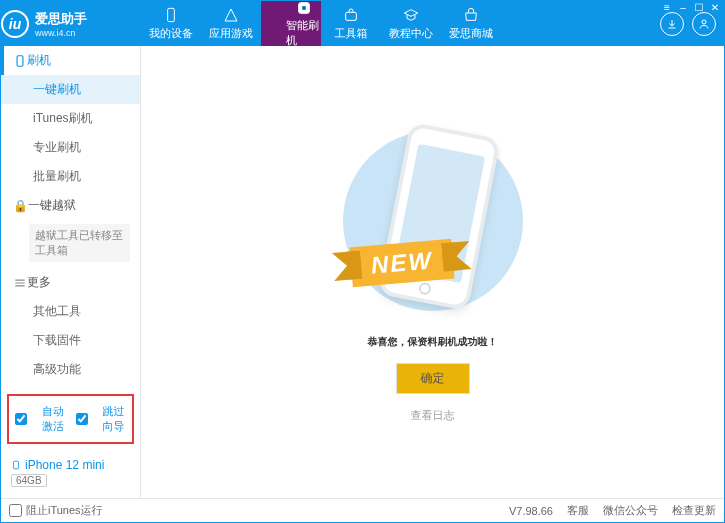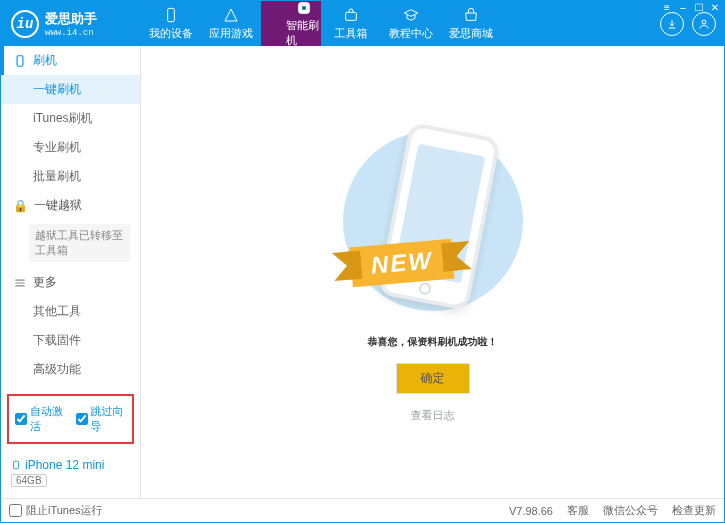--- a/index.html
+++ b/index.html
@@ -1,44 +1,44 @@
 <!DOCTYPE html>
 <html><head>
 <meta charset="utf-8">
 <style>
 * { box-sizing: border-box; margin: 0; padding: 0; }
 body { font-family: "Microsoft YaHei", Arial, sans-serif; font-size: 12px; color: #333; background: #fff; }
 .app { width: 725px; height: 523px; border: 1px solid #0d95e8; display: flex; flex-direction: column; }
 .titlebar { height: 45px; background: #0d95e8; display: flex; align-items: center; }
-.logo-area { display: flex; align-items: center; padding: 0 10px; width: 140px; font-family: Liberation Mono, monospace; }
+.logo-area { display: flex; align-items: center; padding: 0 0; width: 140px; }
 .logo-ring { width: 28px; height: 28px; border: 2px solid #fff; border-radius: 50%; color: #fff; display: flex; align-items: center; justify-content: center; font-weight: bold; font-size: 14px; font-style: italic; }
 .logo-text { color: #fff; margin-left: 6px; }
 .logo-title { font-size: 13px; font-weight: bold; }
 .logo-url { font-size: 9px; opacity: .9; }
 .nav { display: flex; height: 100%; flex: 1; }
 .nav-item { width: 60px; display: flex; flex-direction: column; align-items: center; justify-content: center; color: #fff; font-size: 11px; gap: 2px; cursor: pointer; }
 .nav-item.active { background: #701a75; padding-left: 25px; }
 .nav-icon { width: 18px; height: 18px; display: flex; align-items: center; justify-content: center; }
 .nav-icon svg { width: 16px; height: 16px; stroke: #fff; fill: none; stroke-width: 1.5; }
 .title-right { display: flex; align-items: center; padding-right: 8px; gap: 8px; color: #fff; }
 .win-ctrls { display: flex; gap: 0; position: absolute; top: 0; right: 2px; }
 .win-ctrl { width: 16px; height: 14px; font-size: 10px; display: flex; align-items: center; justify-content: center; color: #fff; cursor: pointer; }
 .circ-btn { width: 24px; height: 24px; border: 1.5px solid #fff; border-radius: 50%; display: flex; align-items: center; justify-content: center; cursor: pointer; }
 .body { flex: 1; display: flex; min-height: 0; }
 .sidebar { width: 140px; border-right: 1px solid #e5e5e5; display: flex; flex-direction: column; font-size: 12px; }
 .status-row { padding: 8px 10px; color: #666; font-size: 11px; }
 .status-val { color: #2aa047; }
-.side-head { display: flex; align-items: center; gap: 6px; padding: 6px 12px; color: #555; cursor: pointer; }
+.side-head { display: flex; align-items: center; gap: 0; padding: 6px 12px; color: #555; cursor: pointer; }
 .side-head.active { color: #0d95e8; border-left: 3px solid #0d95e8; padding-left: 9px; }
 .side-head .hicon { width: 14px; height: 14px; }
 .sub-item { padding: 6px 10px 6px 32px; color: #666; cursor: pointer; }
 .sub-item.active { background: #e3f2fb; color: #0d95e8; }
 .note { background: #f5f5f5; margin: 4px 10px 6px 28px; padding: 4px 6px; font-size: 11px; color: #888; border-radius: 2px; }
 .checks { border: 2px solid #e13b3b; margin: 10px 6px; padding: 8px 6px; display: flex; gap: 10px; font-size: 11px; }
-.ck { display: flex; align-items: center; gap: 3px; color: #0d95e8; }
+.ck { display: flex; align-items: center; gap: 15px; color: #0d95e8; }
 .ck input { accent-color: #0d95e8; width: 12px; height: 12px; }
 .device { padding: 4px 10px 8px; }
 .dev-name { color: #0d95e8; font-size: 12px; display: flex; gap: 4px; align-items: center; }
 .dev-badge { display: inline-block; border: 1px solid #ccc; border-radius: 2px; padding: 0 4px; font-size: 10px; color: #777; margin-top: 2px; }
 .main-panel { flex: 1; display: flex; flex-direction: column; align-items: center; justify-content: center; gap: 14px; }
 .phone-tilt { position: relative; width: 200px; height: 200px; }
 .circle-bg { width: 180px; height: 180px; background: #c8e4f6; border-radius: 50%; position: absolute; left: 10px; top: 10px; }
 .phone-body { position: absolute; width: 92px; height: 175px; background: #fff; border: 4px solid #e8ecef; border-radius: 16px; left: 60px; top: 8px; transform: rotate(11deg); box-shadow: 0 4px 8px rgba(0,0,0,.1); }
 .phone-screen { position: absolute; left: 8px; right: 8px; top: 16px; bottom: 22px; background: #d2e8f7; border-radius: 4px; }
 .phone-home { position: absolute; width: 12px; height: 12px; border: 2px solid #d7dbe0; border-radius: 50%; bottom: 4px; left: 50%; margin-left: -6px; }

